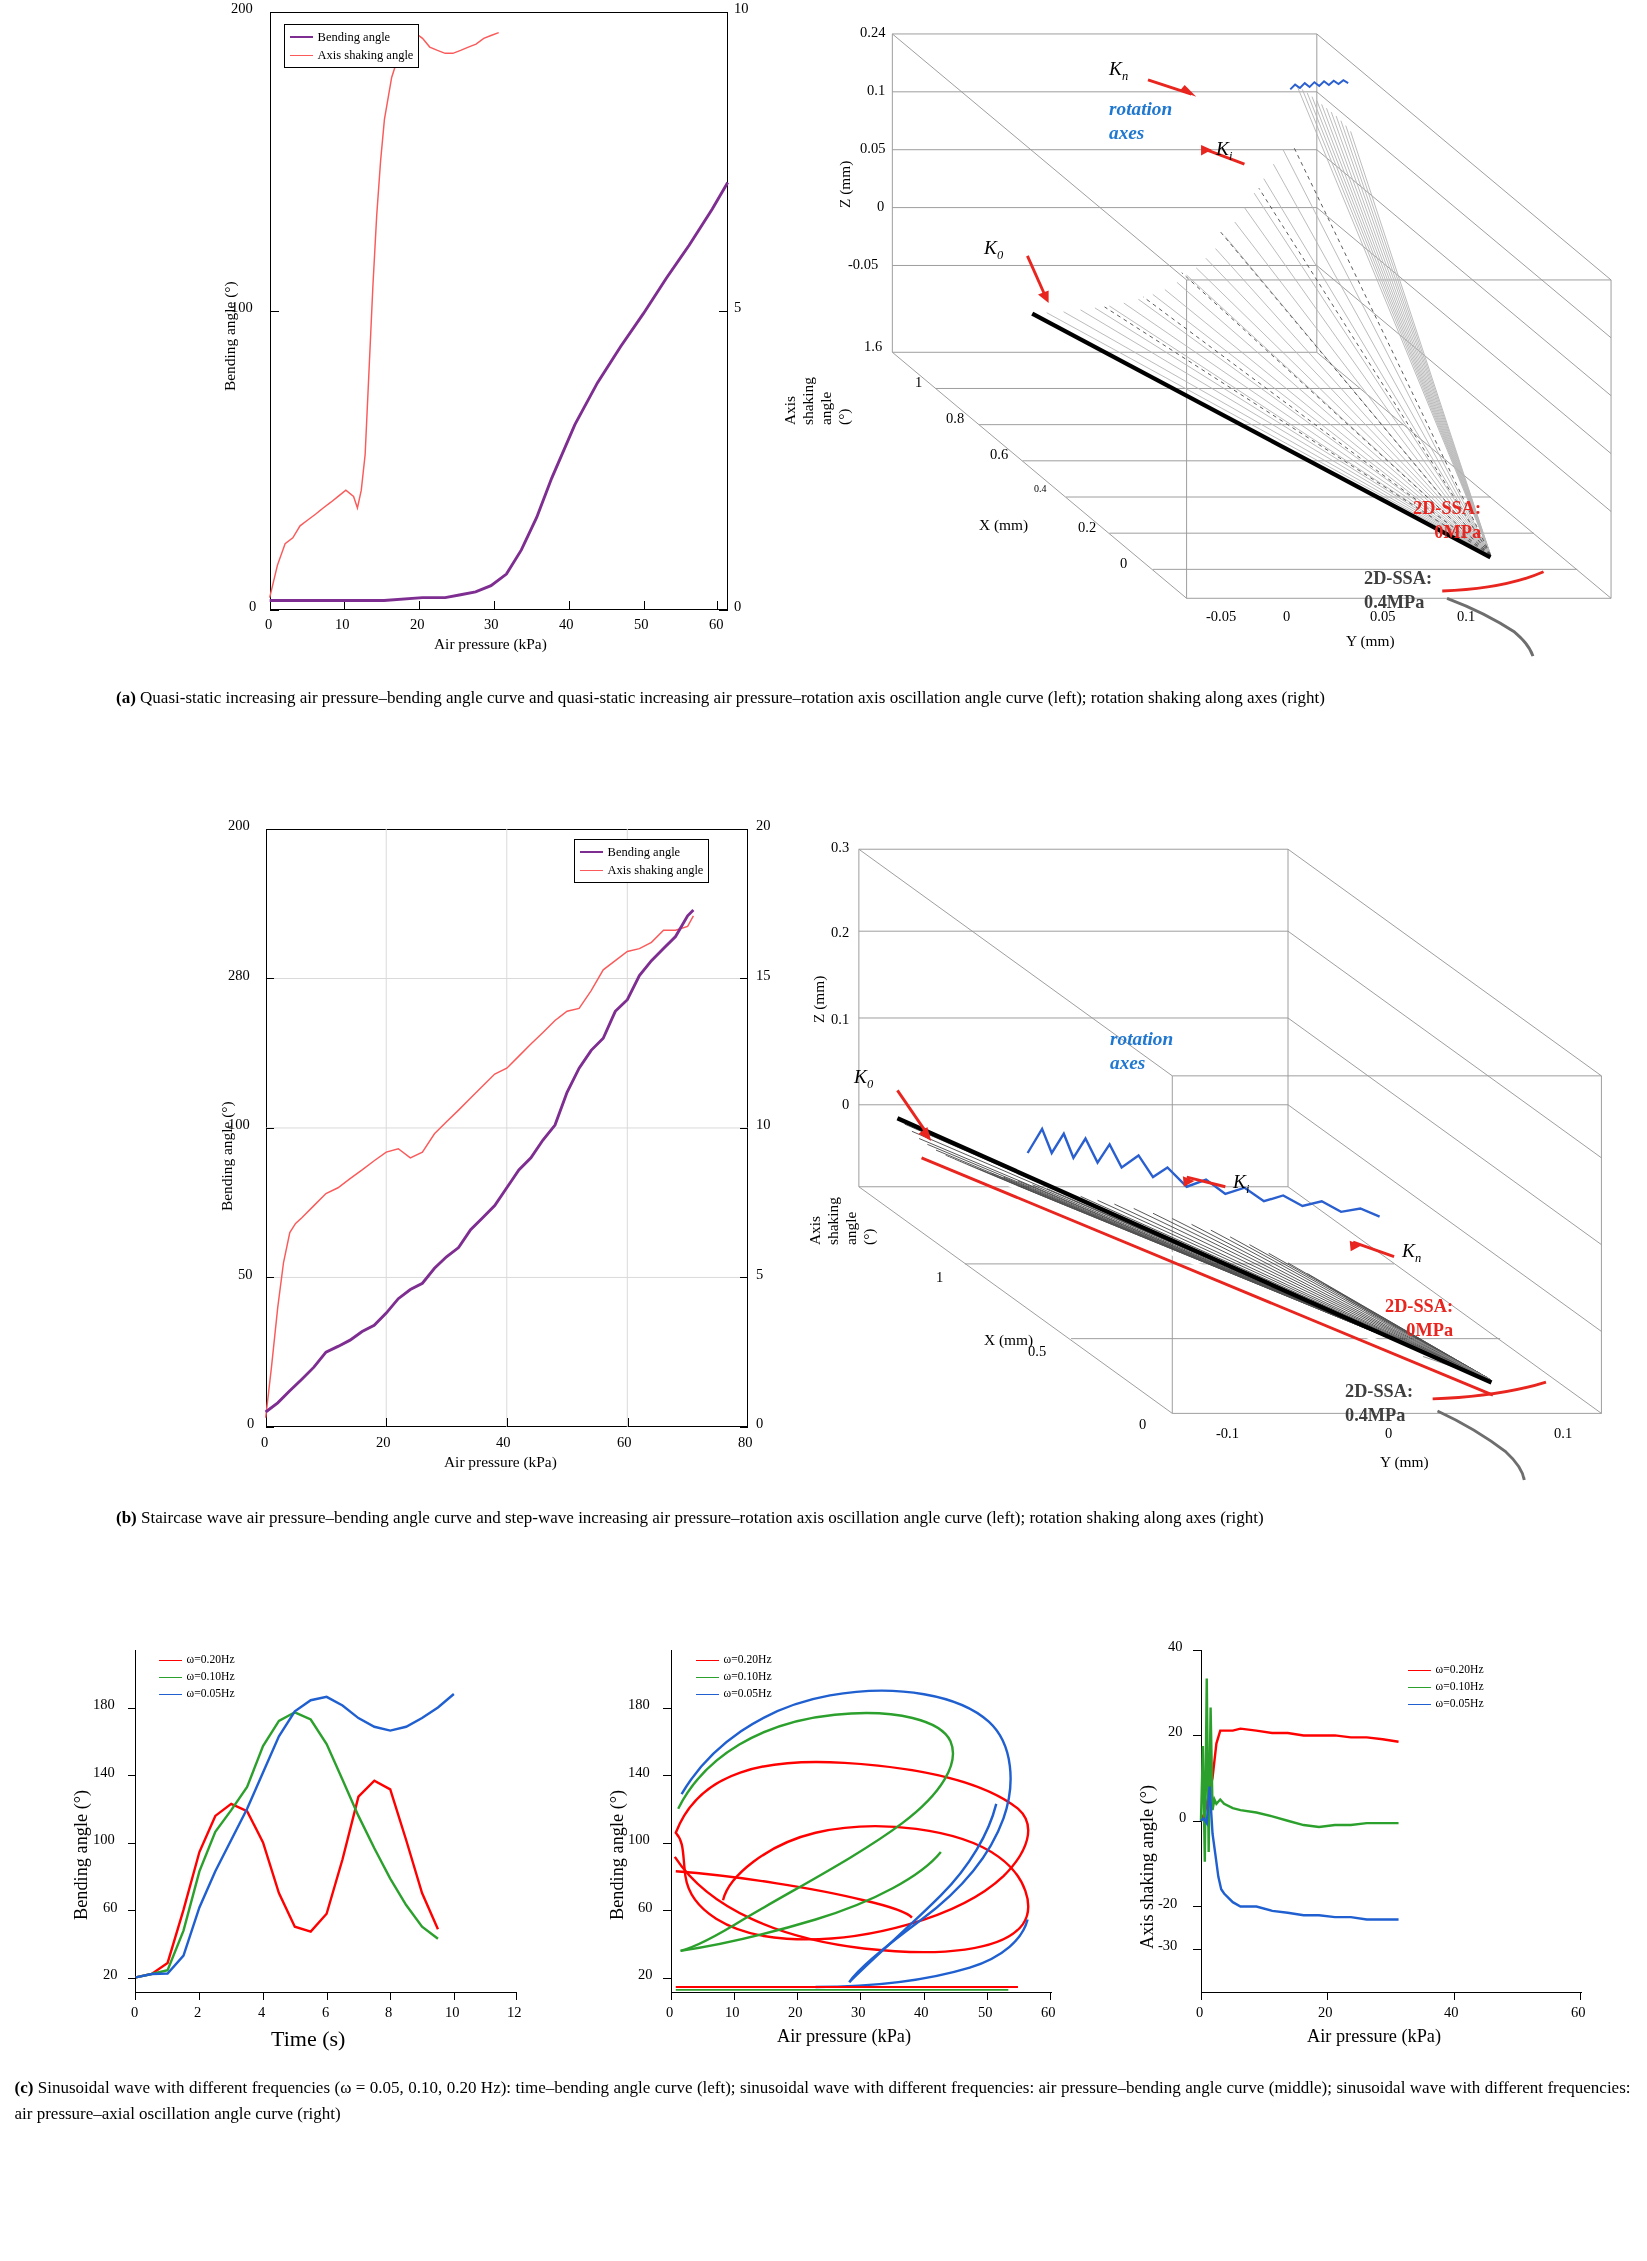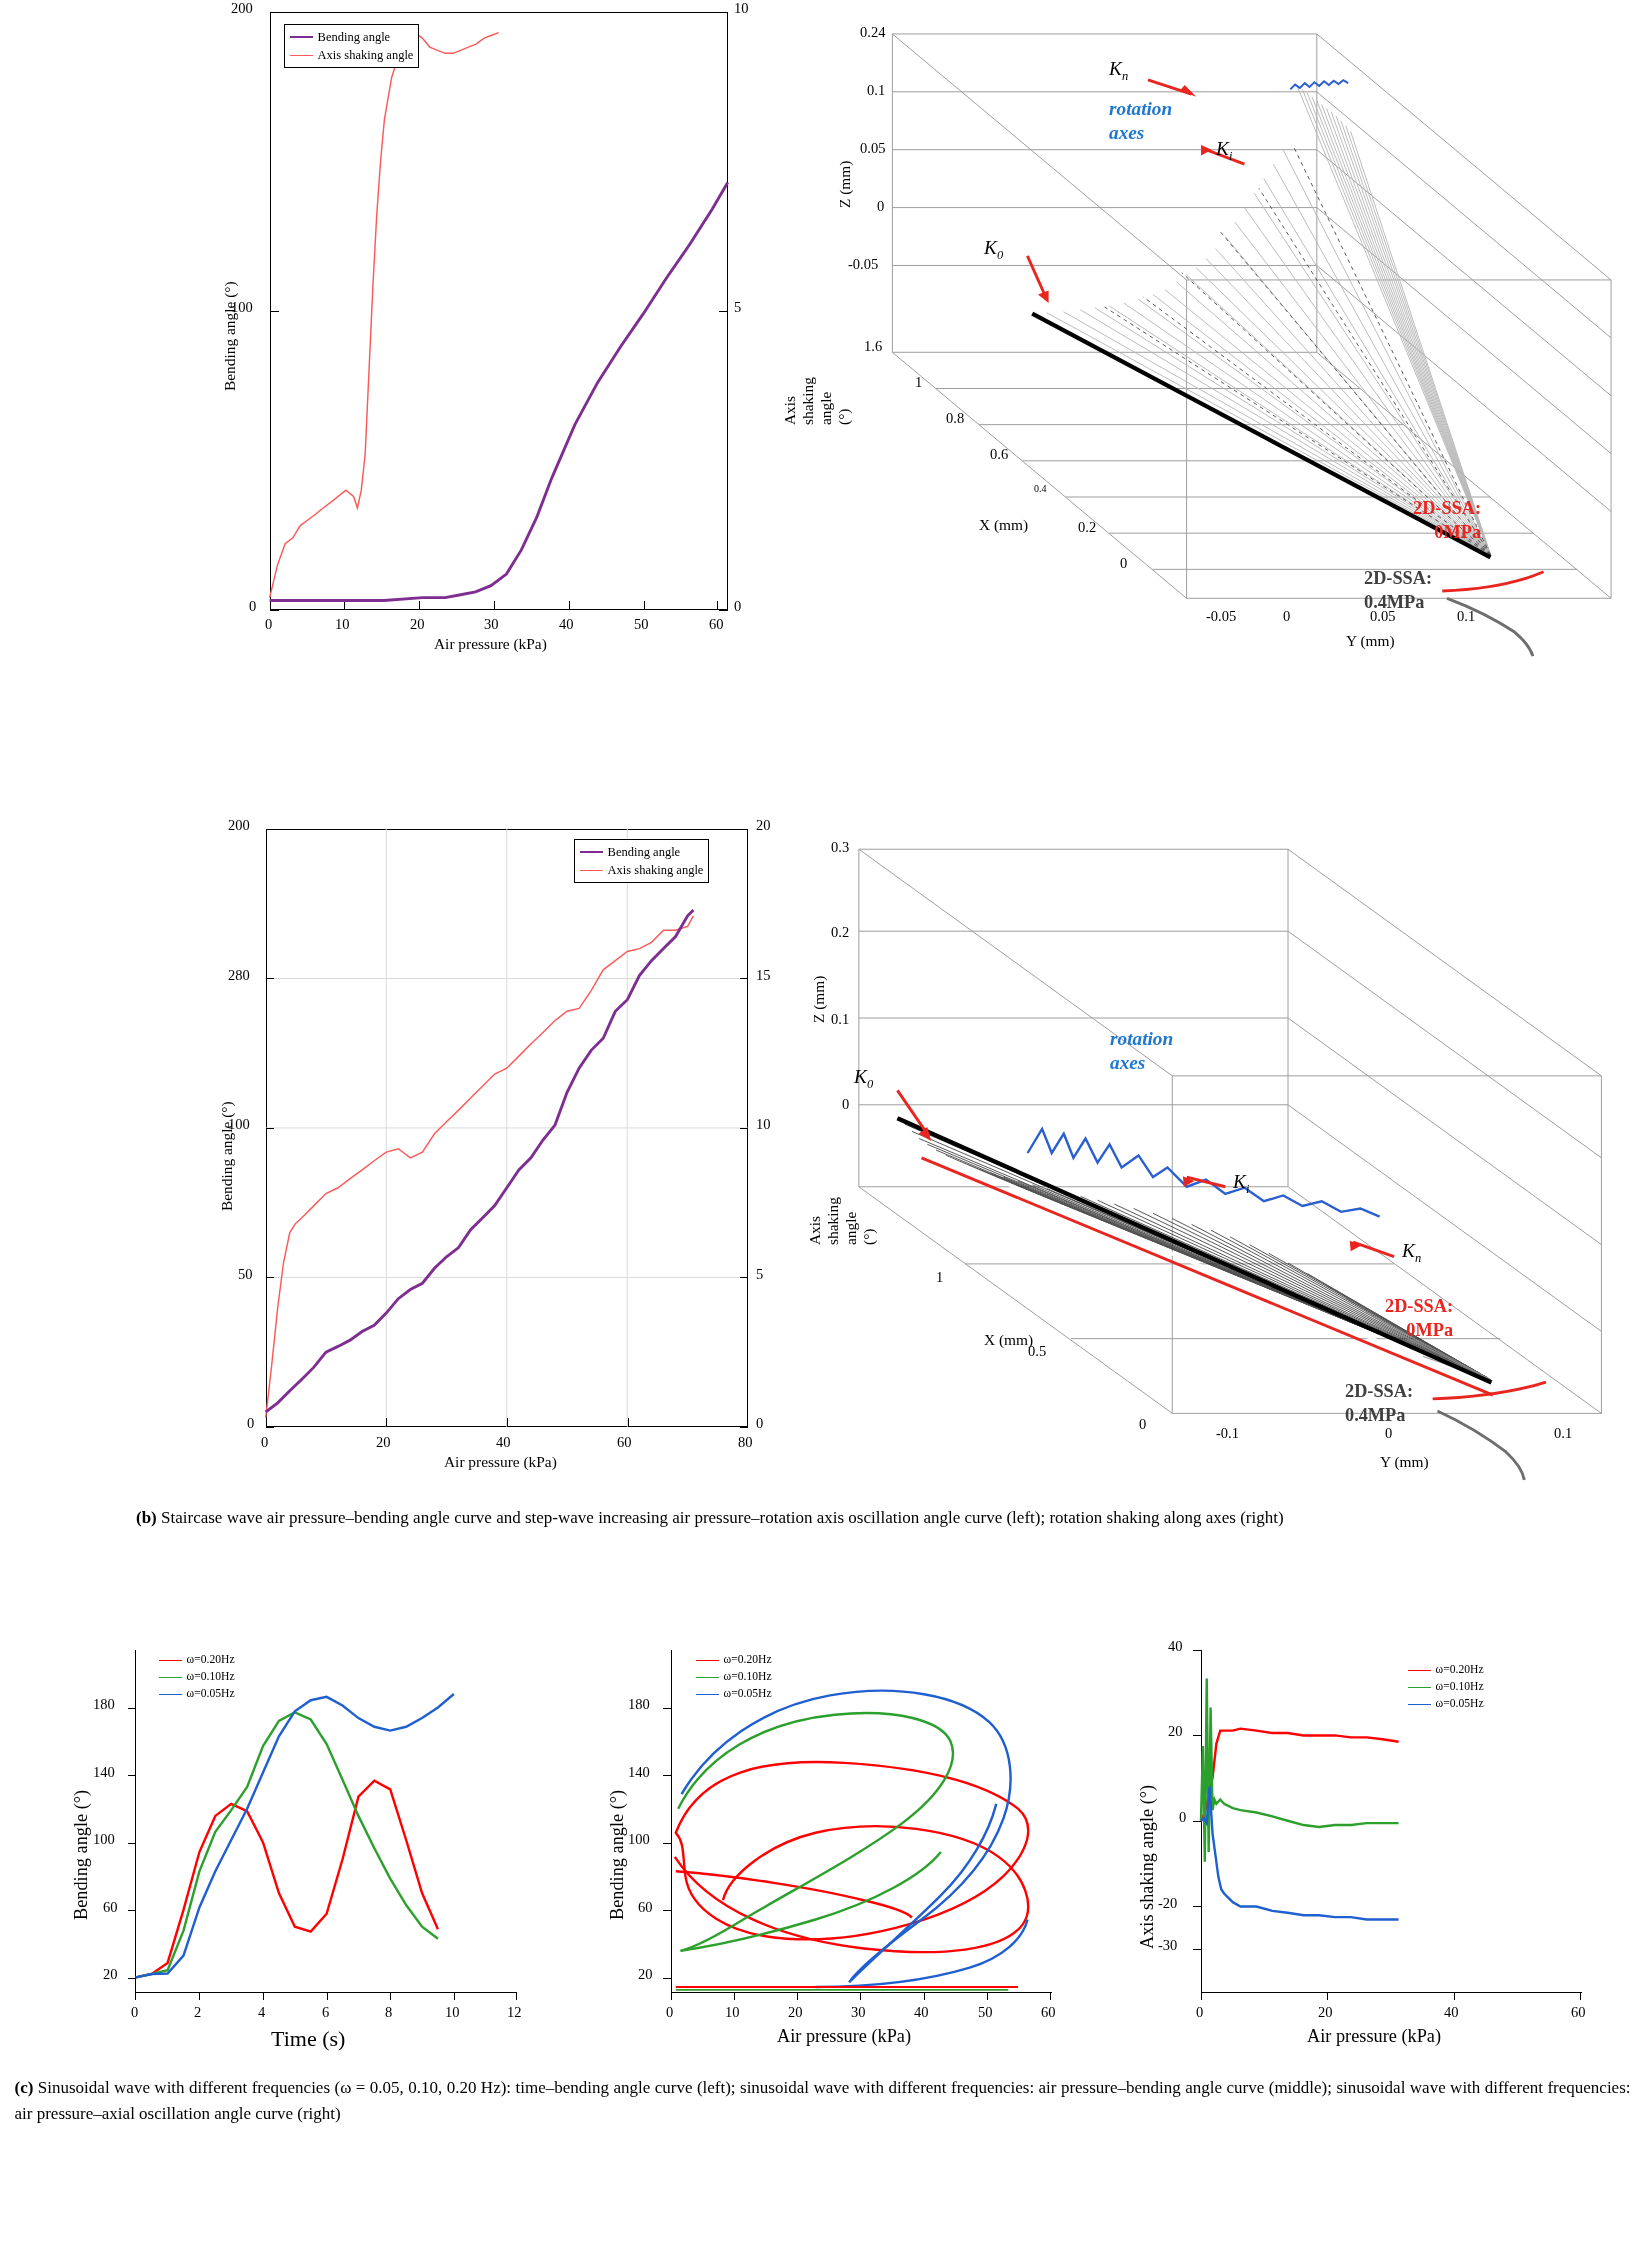--- a/index.html
+++ b/index.html
@@ -193,20 +193,24 @@
     <div class="lbl3d" style="left:526px;top:627px;font-size:15.4px;">Y (mm)</div>
 
     <div class="lbl3d" style="left:289px;top:53px;font-size:19.3px;font-style:italic;">K<sub style="font-size:12.5px;">n</sub></div>
     <div class="lbl3d" style="left:396px;top:133px;font-size:19.3px;font-style:italic;">K<sub style="font-size:12.5px;">i</sub></div>
     <div class="lbl3d" style="left:164px;top:232px;font-size:19.3px;font-style:italic;">K<sub style="font-size:12.5px;">0</sub></div>
     <div class="lbl3d bluetxt" style="left:289px;top:92px;font-size:19.3px;line-height:1.25;">rotation<br>axes</div>
     <div class="lbl3d redtxt" style="left:593px;top:492px;font-size:18.3px;text-align:right;line-height:1.3;">2D-SSA:<br>0MPa</div>
     <div class="lbl3d graytxt" style="left:544px;top:562px;font-size:18.3px;line-height:1.3;">2D-SSA:<br>0.4MPa</div>
   </div>
 
+  <div class="cap" style="left:116px;top:685px;width:1418px;">
+    <b>(a)</b>
+    <span>Quasi-static increasing air pressure–bending angle curve and quasi-static increasing air pressure–rotation axis oscillation angle curve (left); rotation shaking along axes (right)</span>
+  </div>
 
   <div class="panel" style="left:203px;top:820px;width:569px;height:642px;">
     <div class="axes boxed" style="left:63px;top:8.7px;width:482px;height:598px;"></div>
 
     <svg class="svgwrap" width="569" height="642" viewBox="0 0 1180 1330">
       <g stroke="#d9d9d9" stroke-width="2">
         <line x1="380" y1="18" x2="380" y2="1258"></line>
         <line x1="630" y1="18" x2="630" y2="1258"></line>
         <line x1="880" y1="18" x2="880" y2="1258"></line>
         <line x1="130" y1="948" x2="1130" y2="948"></line>
@@ -364,21 +368,21 @@
     <div class="lbl3d" style="left:579px;top:633px;font-size:15.4px;">Y (mm)</div>
 
     <div class="lbl3d" style="left:53px;top:246px;font-size:19.3px;font-style:italic;">K<sub style="font-size:12.5px;">0</sub></div>
     <div class="lbl3d" style="left:432px;top:351px;font-size:19.3px;font-style:italic;">K<sub style="font-size:12.5px;">i</sub></div>
     <div class="lbl3d" style="left:601px;top:420px;font-size:19.3px;font-style:italic;">K<sub style="font-size:12.5px;">n</sub></div>
     <div class="lbl3d bluetxt" style="left:309px;top:207px;font-size:19.3px;line-height:1.25;">rotation<br>axes</div>
     <div class="lbl3d redtxt" style="left:584px;top:475px;font-size:18.3px;text-align:right;line-height:1.3;">2D-SSA:<br>0MPa</div>
     <div class="lbl3d graytxt" style="left:544px;top:560px;font-size:18.3px;line-height:1.3;">2D-SSA:<br>0.4MPa</div>
   </div>
 
-  <div class="cap" style="left:116px;top:1505px;width:1418px;margin-left:20px;">
+  <div class="cap" style="left:116px;top:1505px;width:1418px;">
     <b>(b)</b>
     <span>Staircase wave air pressure–bending angle curve and step-wave increasing air pressure–rotation axis oscillation angle curve (left); rotation shaking along axes (right)</span>
   </div>
 
   <div class="panel" style="left:39px;top:1640px;width:502px;height:400px;">
     <div class="axes" style="left:96px;top:9.6px;width:381px;height:343px;"></div>
 
     <svg class="svgwrap" width="502" height="400" viewBox="0 0 1040 830">
       <g transform="translate(200,20)">
         <polyline fill="none" stroke="#ff0000" stroke-width="5" points="0,680 33,673 66,650 99,540 132,420 165,345 198,320 231,335 264,400 297,505 330,575 363,585 396,548 429,435 462,305 495,272 528,290 561,395 594,505 627,580"></polyline>

